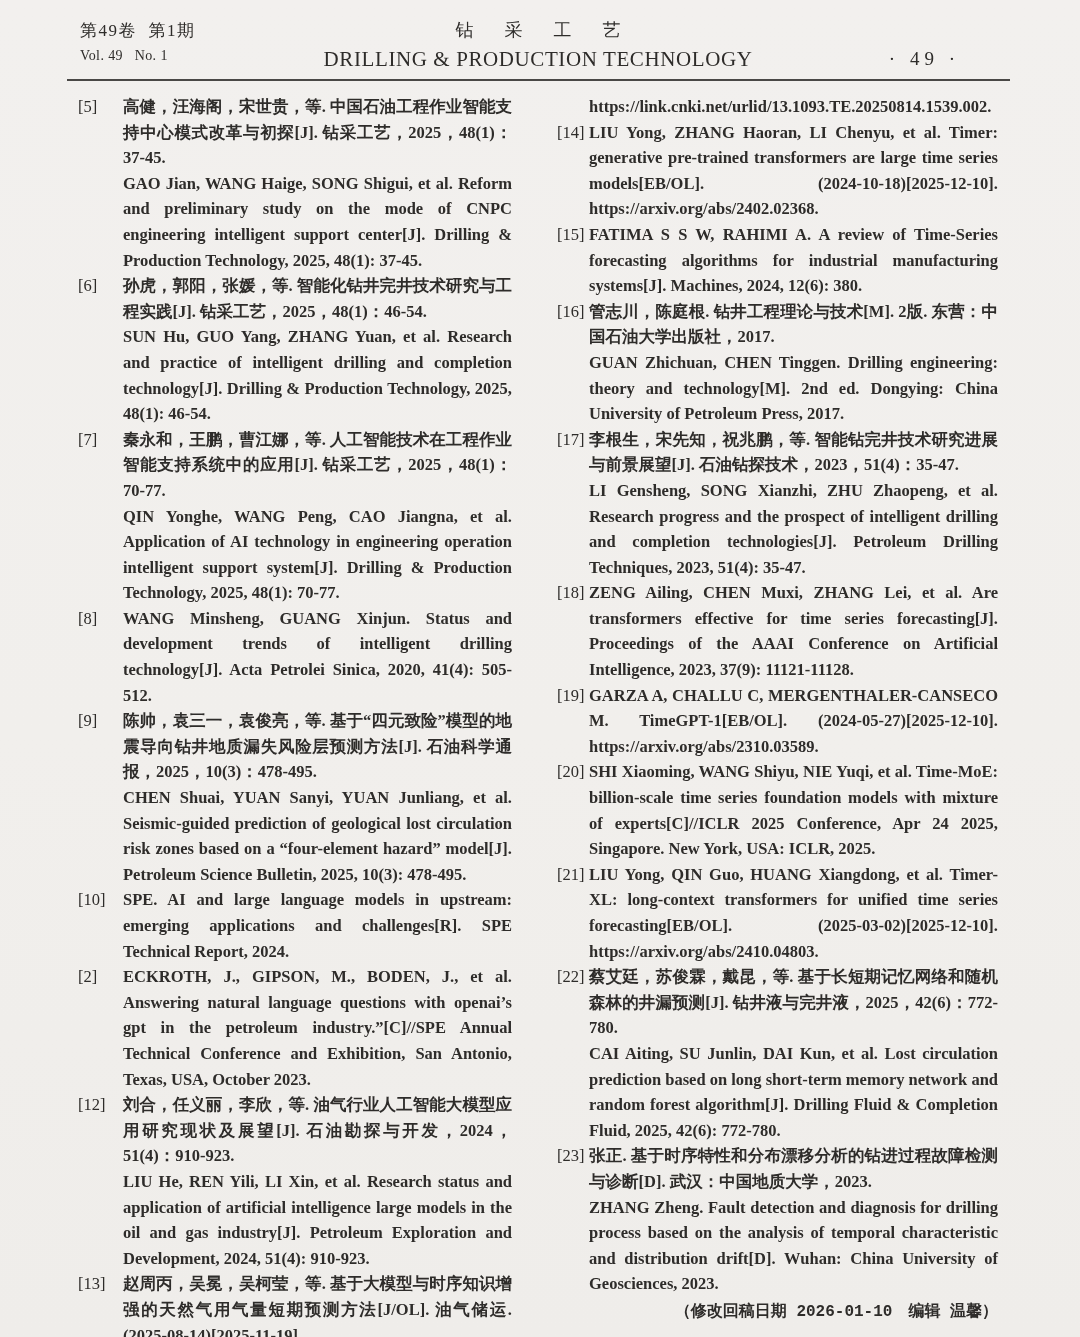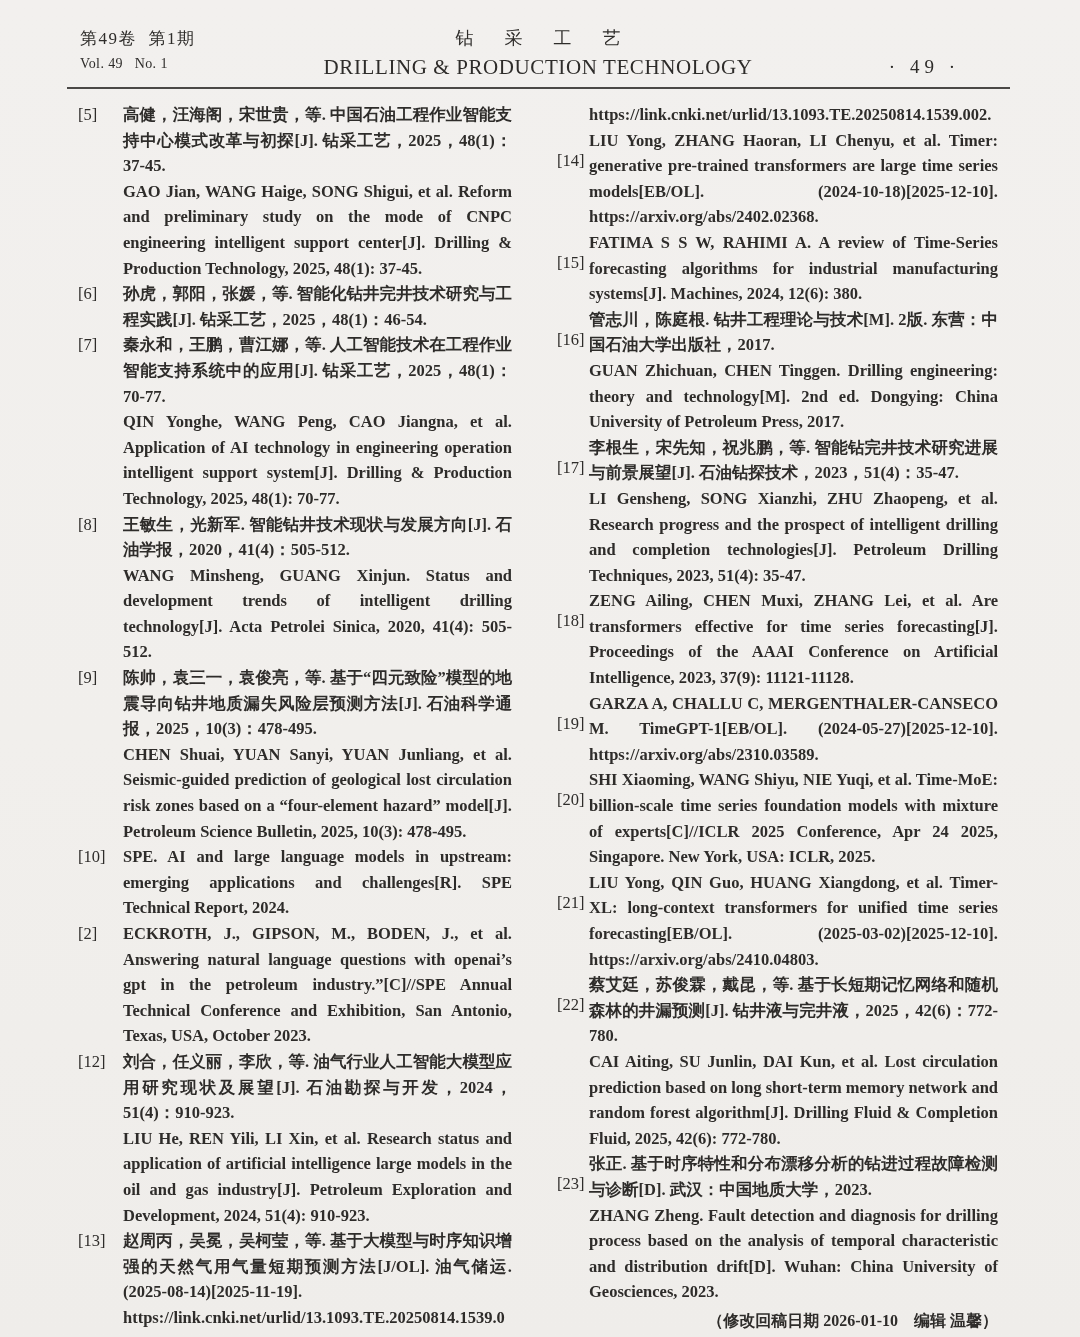--- a/index.html
+++ b/index.html
@@ -5,21 +5,21 @@
   * { margin:0; padding:0; box-sizing:border-box; }
   html, body { width:1080px; height:1337px; }
   body {
     background:#f1efec;
     color:#2e2c2a;
     font-family:"Liberation Serif","DejaVu Serif",serif;
     overflow:hidden;
   }
   .page {
     width:1080px; height:1337px;
-    padding:26px 82px 0 78px;
+    padding:18px 82px 0 78px;
     position:relative;
     background:linear-gradient(180deg,#f2f0ee 0%,#f1efec 55%,#efedea 100%);
   }
   
   .hdr { position:relative; height:54px; }
   .h-left { position:absolute; left:2px; top:1px; }
   .vol-cn { font-size:17px; white-space:pre; letter-spacing:1.5px; }
   .vol-en { font-size:14px; white-space:pre; margin-top:6px; letter-spacing:0.4px; }
   .h-center { position:absolute; left:0; right:0; top:0; text-align:center; }
   .journal-cn { font-size:18px; }
@@ -27,26 +27,26 @@
   .journal-en { font-size:21px; margin-top:5px; letter-spacing:0.6px; }
   .h-right { position:absolute; right:38px; bottom:2px; font-size:19px; white-space:pre; letter-spacing:5px; }
   .rule { border-top:2.5px solid #4a4846; margin:7px -12px 0 -11px; }
   
   .columns { display:flex; margin-top:13px; }
   .col { font-size:16.5px; line-height:25.6px; }
   .col-left { width:434px; margin-right:45px; }
   .col-right { width:441px; }
   .ref { display:flex; }
   .ref-label { flex:0 0 45px; }
-  .col-right .ref-label { flex:0 0 32px;margin-top:20px; }
+  .col-right .ref-label { flex:0 0 32px; }
   .ref-body { flex:1; min-width:0; }
   .ref-body p { text-align:justify; word-break:break-word;font-weight:bold; }
   .footer-note {
     text-align:right;
-    font-family:Liberation Serif, serif;
+    font-family:Liberation Mono, monospace;
     font-weight:700;
     font-size:16px;
     margin-top:3px;
     white-space:pre;
   }
 </style>
 </head>
 <body>
 
 <div class="page">
@@ -71,33 +71,33 @@
           <span class="ref-label">[5]</span>
           <div class="ref-body">
             <p>高健，汪海阁，宋世贵，等. 中国石油工程作业智能支持中心模式改革与初探[J]. 钻采工艺，2025，48(1)：37-45.</p>
             <p>GAO Jian, WANG Haige, SONG Shigui, et al. Reform and preliminary study on the mode of CNPC engineering intelligent support center[J]. Drilling &amp; Production Technology, 2025, 48(1): 37-45.</p>
           </div>
         </div>
         <div class="ref">
           <span class="ref-label">[6]</span>
           <div class="ref-body">
             <p>孙虎，郭阳，张媛，等. 智能化钻井完井技术研究与工程实践[J]. 钻采工艺，2025，48(1)：46-54.</p>
+            <p>SUN Hu, GUO Yang, ZHANG Yuan, et al. Research and practice of intelligent drilling and completion technology[J]. Drilling &amp; Production Technology, 2025, 48(1): 46-54.</p>
           </div>
         </div>
         <div class="ref">
           <span class="ref-label">[7]</span>
           <div class="ref-body">
             <p>秦永和，王鹏，曹江娜，等. 人工智能技术在工程作业智能支持系统中的应用[J]. 钻采工艺，2025，48(1)：70-77.</p>
             <p>QIN Yonghe, WANG Peng, CAO Jiangna, et al. Application of AI technology in engineering operation intelligent support system[J]. Drilling &amp; Production Technology, 2025, 48(1): 70-77.</p>
           </div>
         </div>
         <div class="ref">
           <span class="ref-label">[8]</span>
           <div class="ref-body">
-            <p>王敏生，光新军. 智能钻井技术现状与发展方向[J]. 石油学报，2020，41(4)：505-512.</p>
             <p>WANG Minsheng, GUANG Xinjun. Status and development trends of intelligent drilling technology[J]. Acta Petrolei Sinica, 2020, 41(4): 505-512.</p>
           </div>
         </div>
         <div class="ref">
           <span class="ref-label">[9]</span>
           <div class="ref-body">
             <p>陈帅，袁三一，袁俊亮，等. 基于“四元致险”模型的地震导向钻井地质漏失风险层预测方法[J]. 石油科学通报，2025，10(3)：478-495.</p>
             <p>CHEN Shuai, YUAN Sanyi, YUAN Junliang, et al. Seismic-guided prediction of geological lost circulation risk zones based on a “four-element hazard” model[J]. Petroleum Science Bulletin, 2025, 10(3): 478-495.</p>
           </div>
         </div>

